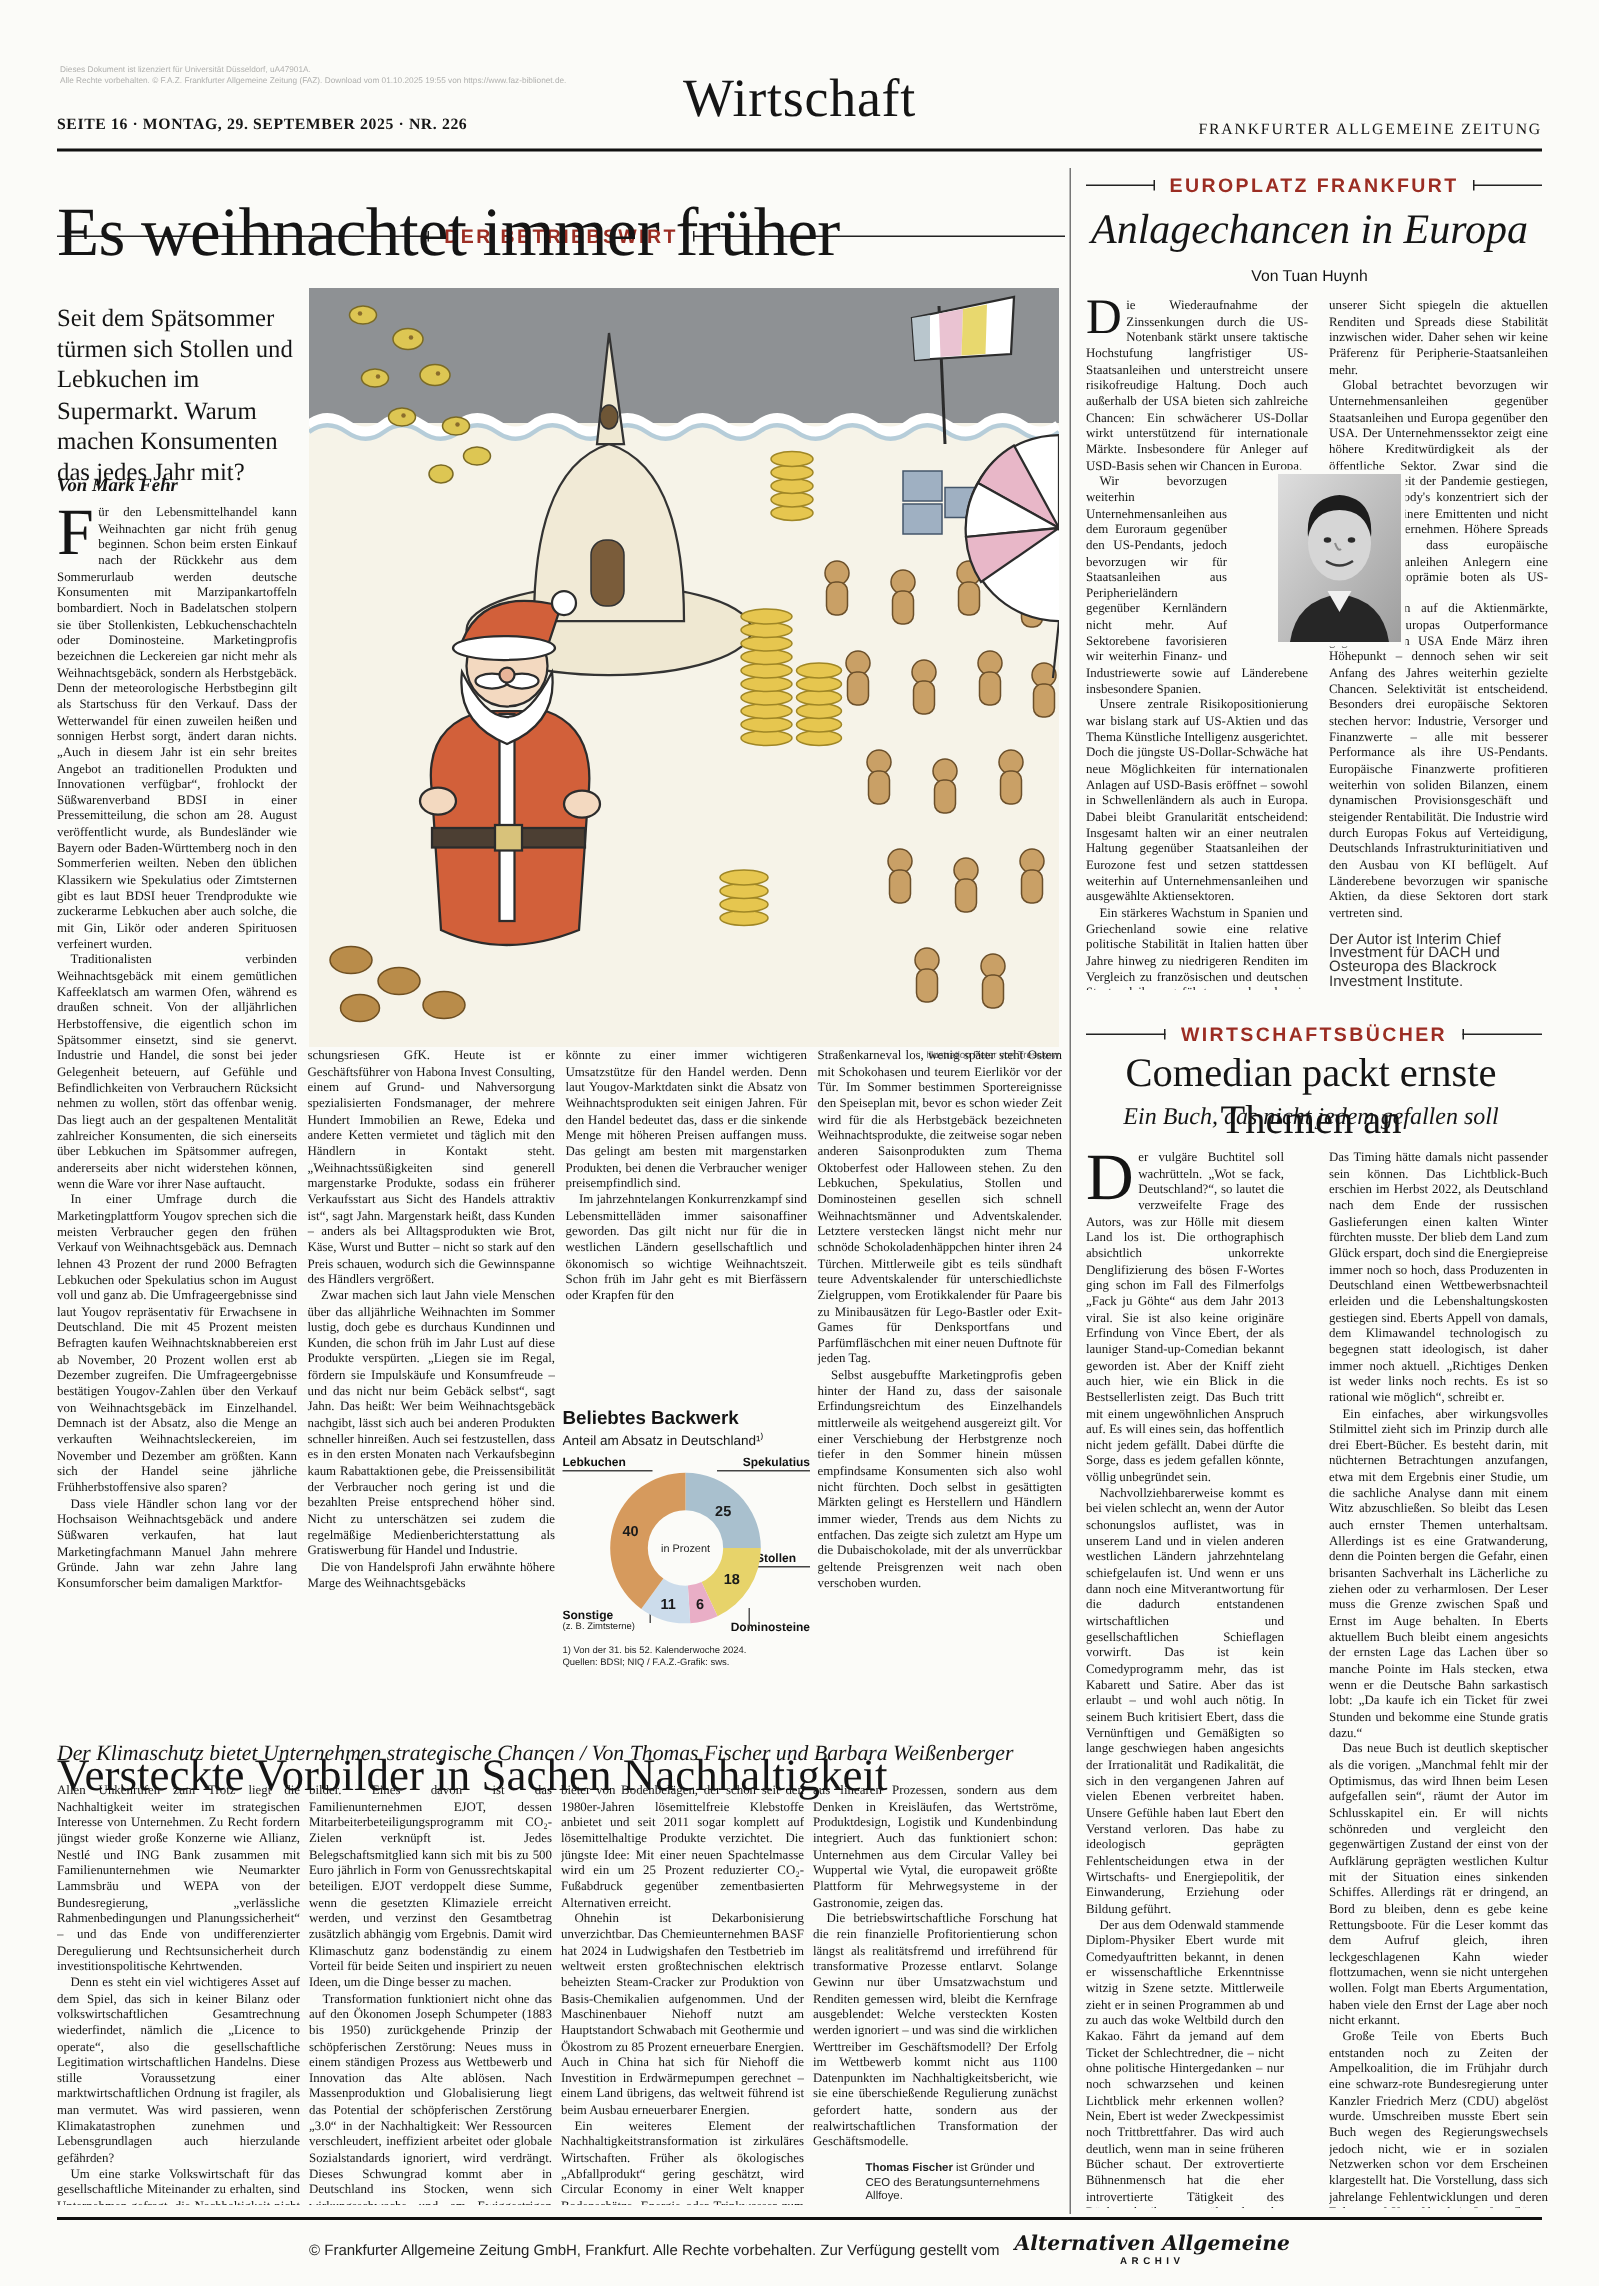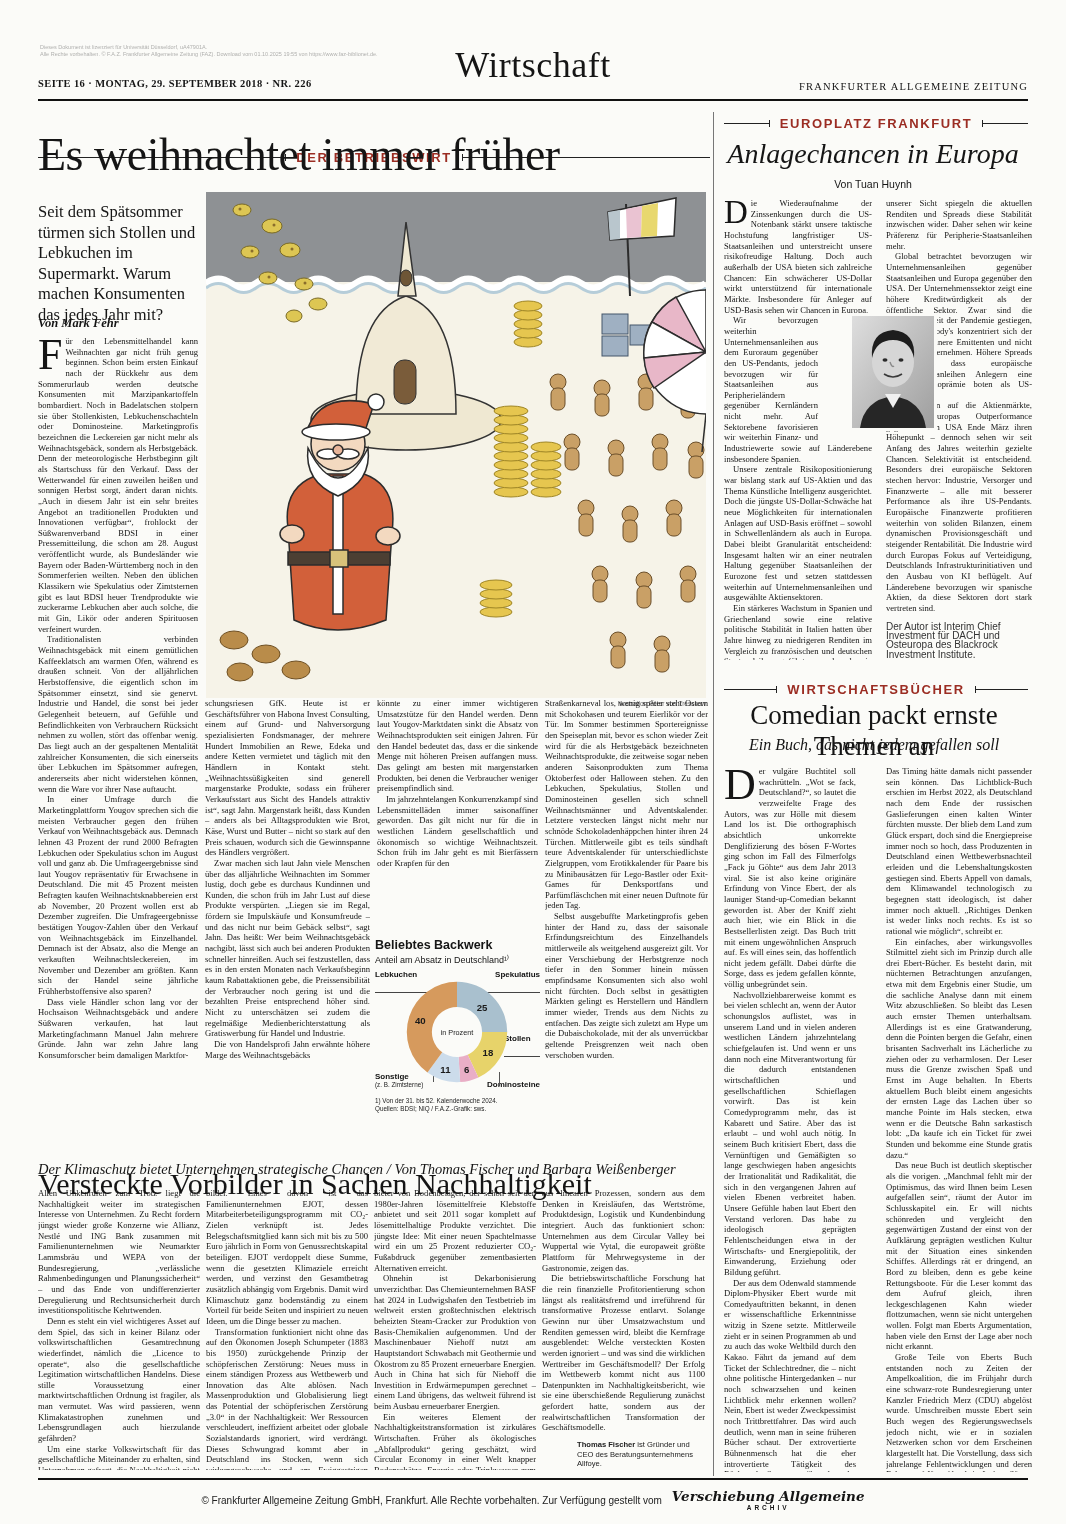--- a/index.html
+++ b/index.html
@@ -35,21 +35,21 @@
   .byline1{position:absolute;left:38px;top:316px;font-size:12.5px;font-weight:bold;font-style:italic;}
   .illu{position:absolute;left:206px;top:192px;width:500px;height:506px;overflow:hidden;background:#f6f3e8;}
   .illucredit{position:absolute;left:206px;top:700px;width:500px;text-align:right;
               font-family:"Liberation Sans",sans-serif;font-size:6.5px;color:#666;}
   
   .chart{position:absolute;left:375px;top:938px;width:165px;height:176px;font-family:"Liberation Sans",sans-serif;}
   .chart .ct{font-size:12.5px;font-weight:bold;}
   .chart .cs{font-size:9px;margin-top:1px;}
   .chart .plot{position:relative;width:165px;height:126px;margin-top:2px;}
   .chart .lab{position:absolute;font-size:8px;font-weight:bold;color:#111;}
-  .chart .lab.ul{border-bottom:1px solid #444;padding-bottom:13px;}
+  .chart .lab.ul{border-bottom:1px solid #444;padding-bottom:1px;}
   .chart .sub{font-size:6.3px;font-weight:normal;color:#222;}
   .chart .fn{font-size:6.3px;line-height:8px;color:#222;margin-top:3px;}
   .leader{position:absolute;background:#555;}
   
   .h2-eu{position:absolute;left:718px;width:310px;top:138px;text-align:center;font-style:italic;font-size:28px;}
   .by-eu{position:absolute;left:718px;width:310px;top:178px;text-align:center;
          font-family:"Liberation Sans",sans-serif;font-size:10.5px;}
   .photo{position:absolute;left:852px;top:316px;width:82px;height:112px;background:#cfcfcf;
          outline:3px solid #fbfbf8;}
   .floatspacer{float:right;width:50px;height:116px;margin:2px 0 2px 4px;}
@@ -70,21 +70,21 @@
 </style>
 </head>
 <body>
 
 <div class="page">
 
   <div class="license">
     <div>Dieses Dokument ist lizenziert für Universität Düsseldorf, uA47901A.</div>
     <div>Alle Rechte vorbehalten. © F.A.Z. Frankfurter Allgemeine Zeitung (FAZ). Download vom 01.10.2025 19:55 von https://www.faz-biblionet.de.</div>
   </div>
-  <div class="edition">SEITE 16 · MONTAG, 29. SEPTEMBER 2018 · NR. 226</div>
+  <div class="edition">SEITE 16 · MONTAG, 29. SEPTEMBER 2025 · NR. 226</div>
   <div class="masthead">Wirtschaft</div>
   <div class="papername">FRANKFURTER ALLGEMEINE ZEITUNG</div>
   <div class="toprule"></div>
   <div class="vdivider"></div>
 
   <div class="kicker" style="left:38px;top:128px;width:672px;margin-top:22px;">
     <div class="rule l"></div>
     <span class="ktext">DER BETRIEBSWIRT</span>
     <div class="rule r"></div>
   </div>
@@ -422,18 +422,18 @@
     </div>
     <div class="smallsans" style="margin-top:5px;">
       <b>Barbara E. Weißenberger</b><span> ist BWL-Professorin an der Heinrich-Heine-Universität Düsseldorf und Mitglied des Präsidiums der Schmalenbach-Gesellschaft für Betriebswirtschaft.</span>
     </div>
   </div>
 
   <div class="botrule"></div>
   <div class="footer">
     <span class="ftext">© Frankfurter Allgemeine Zeitung GmbH, Frankfurt. Alle Rechte vorbehalten. Zur Verfügung gestellt vom</span>
     <span class="flogo">
-      <div class="fl1">Verschiebung Allgemeine</div>
+      <div class="fl1">Alternativen Allgemeine</div>
       <div class="fl2">ARCHIV</div>
     </span>
   </div>
 
 </div>
 
 </body></html>

